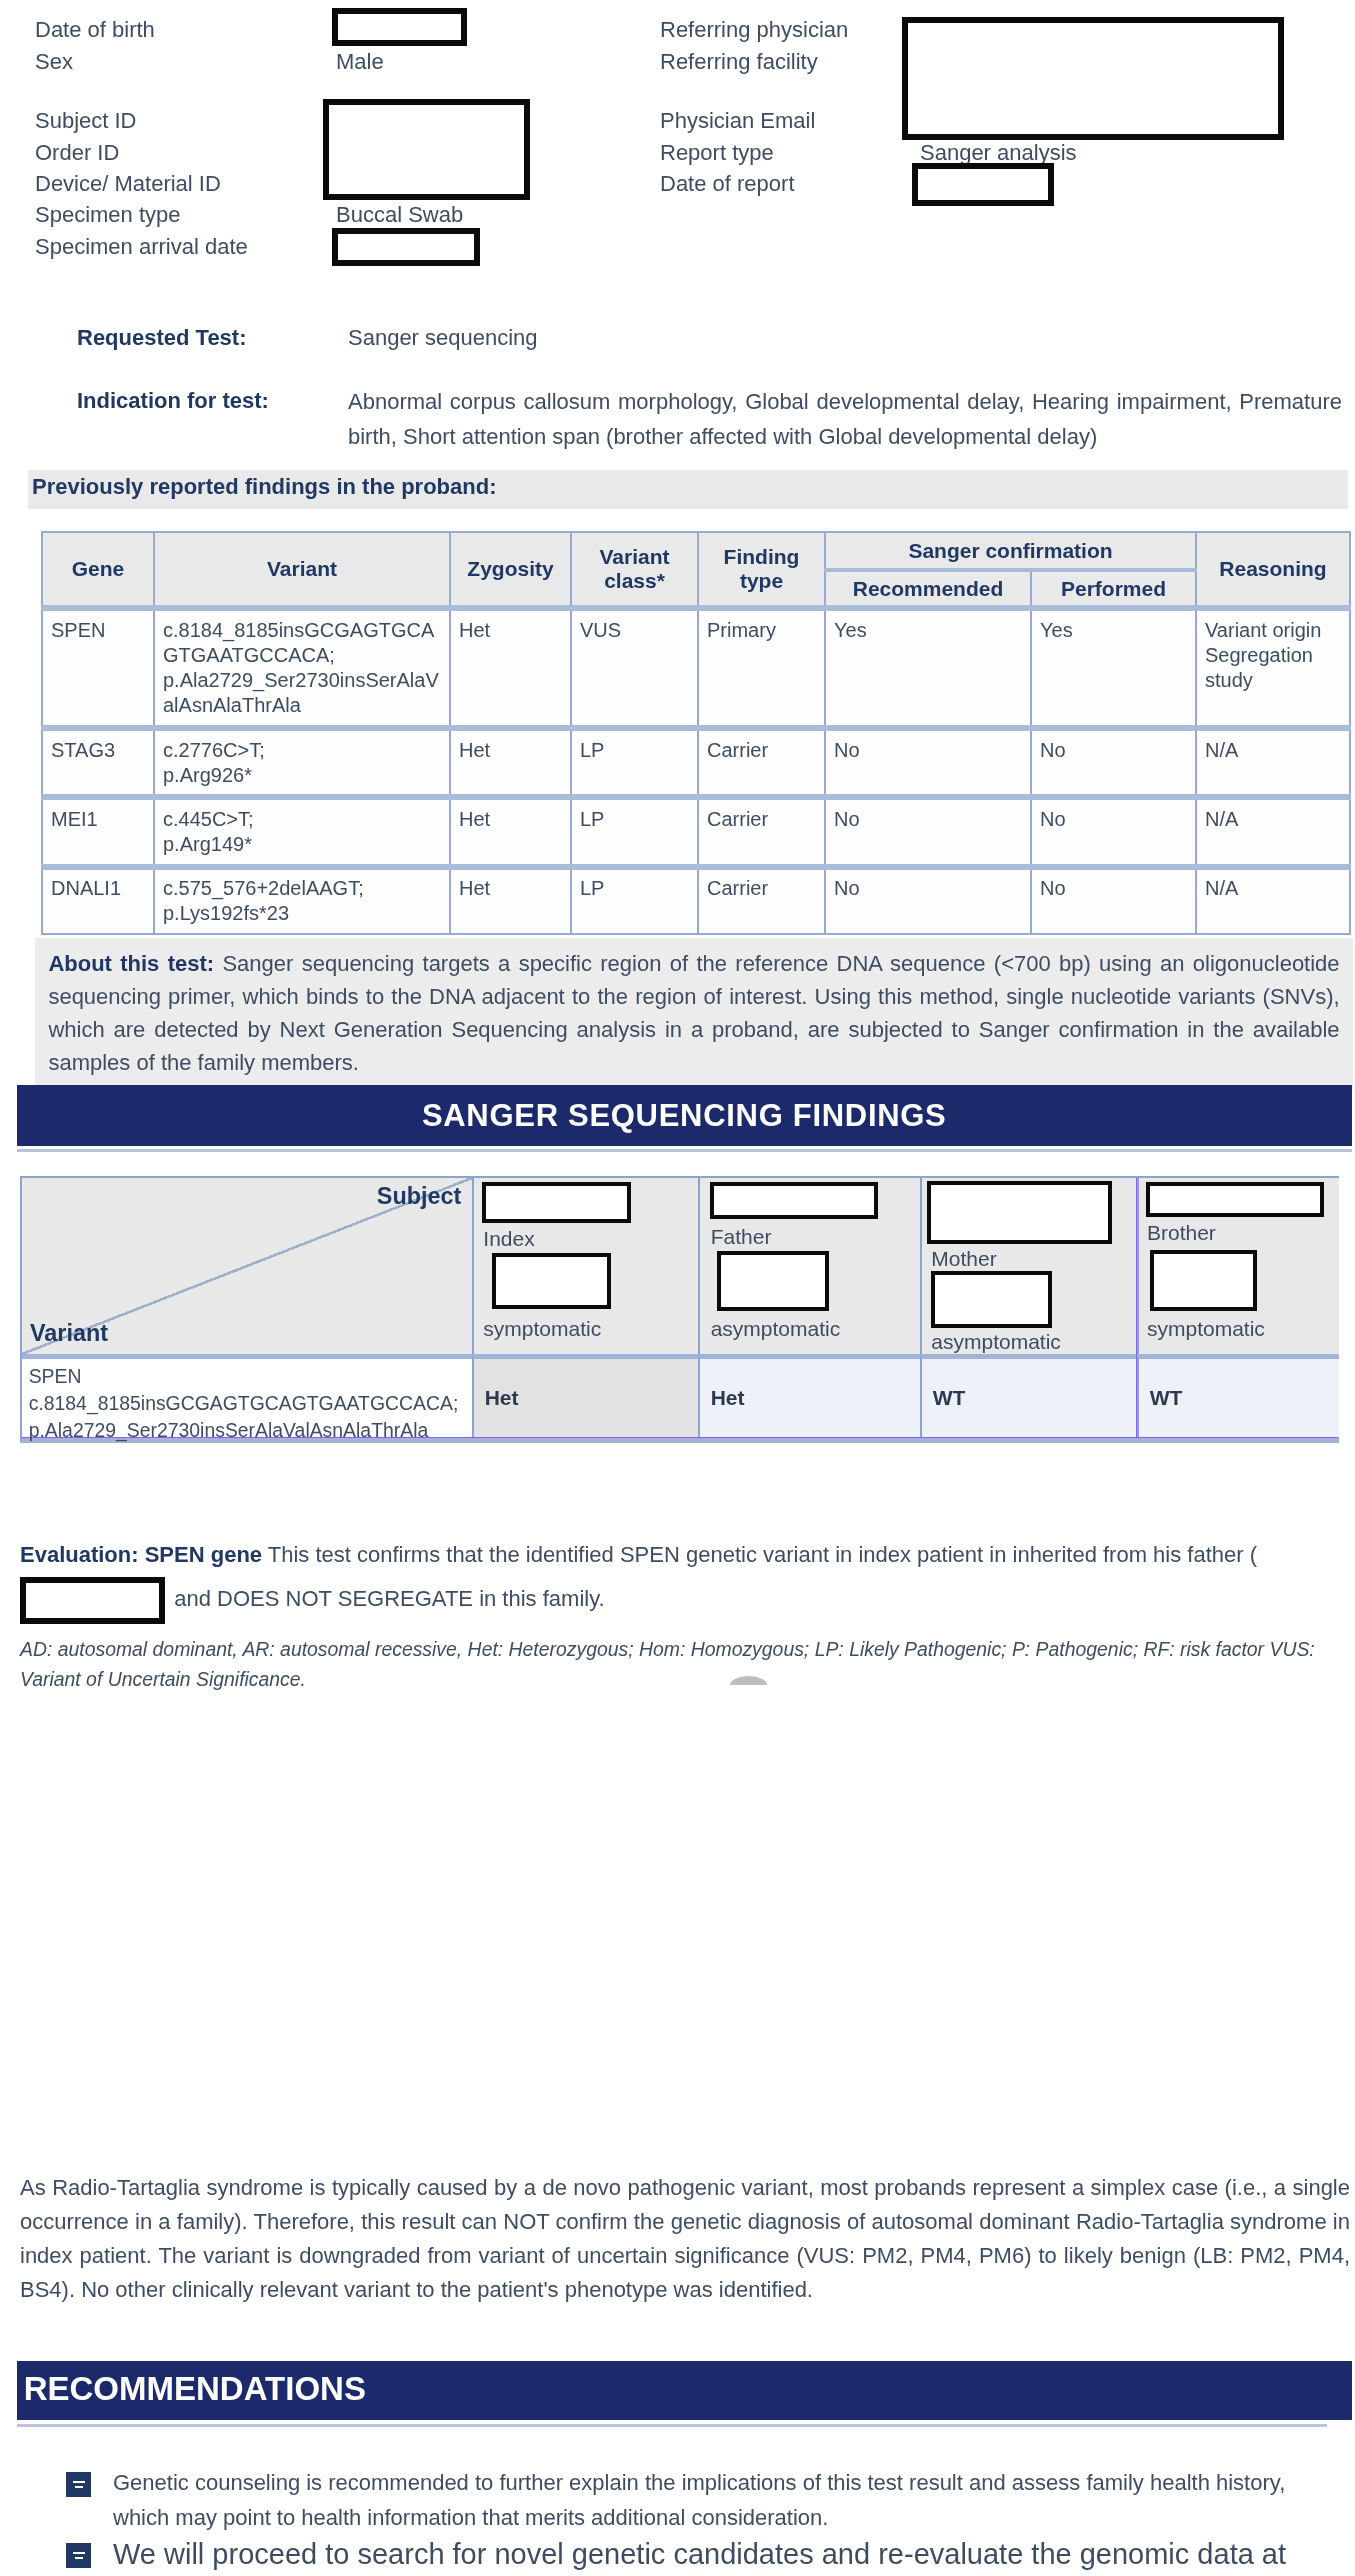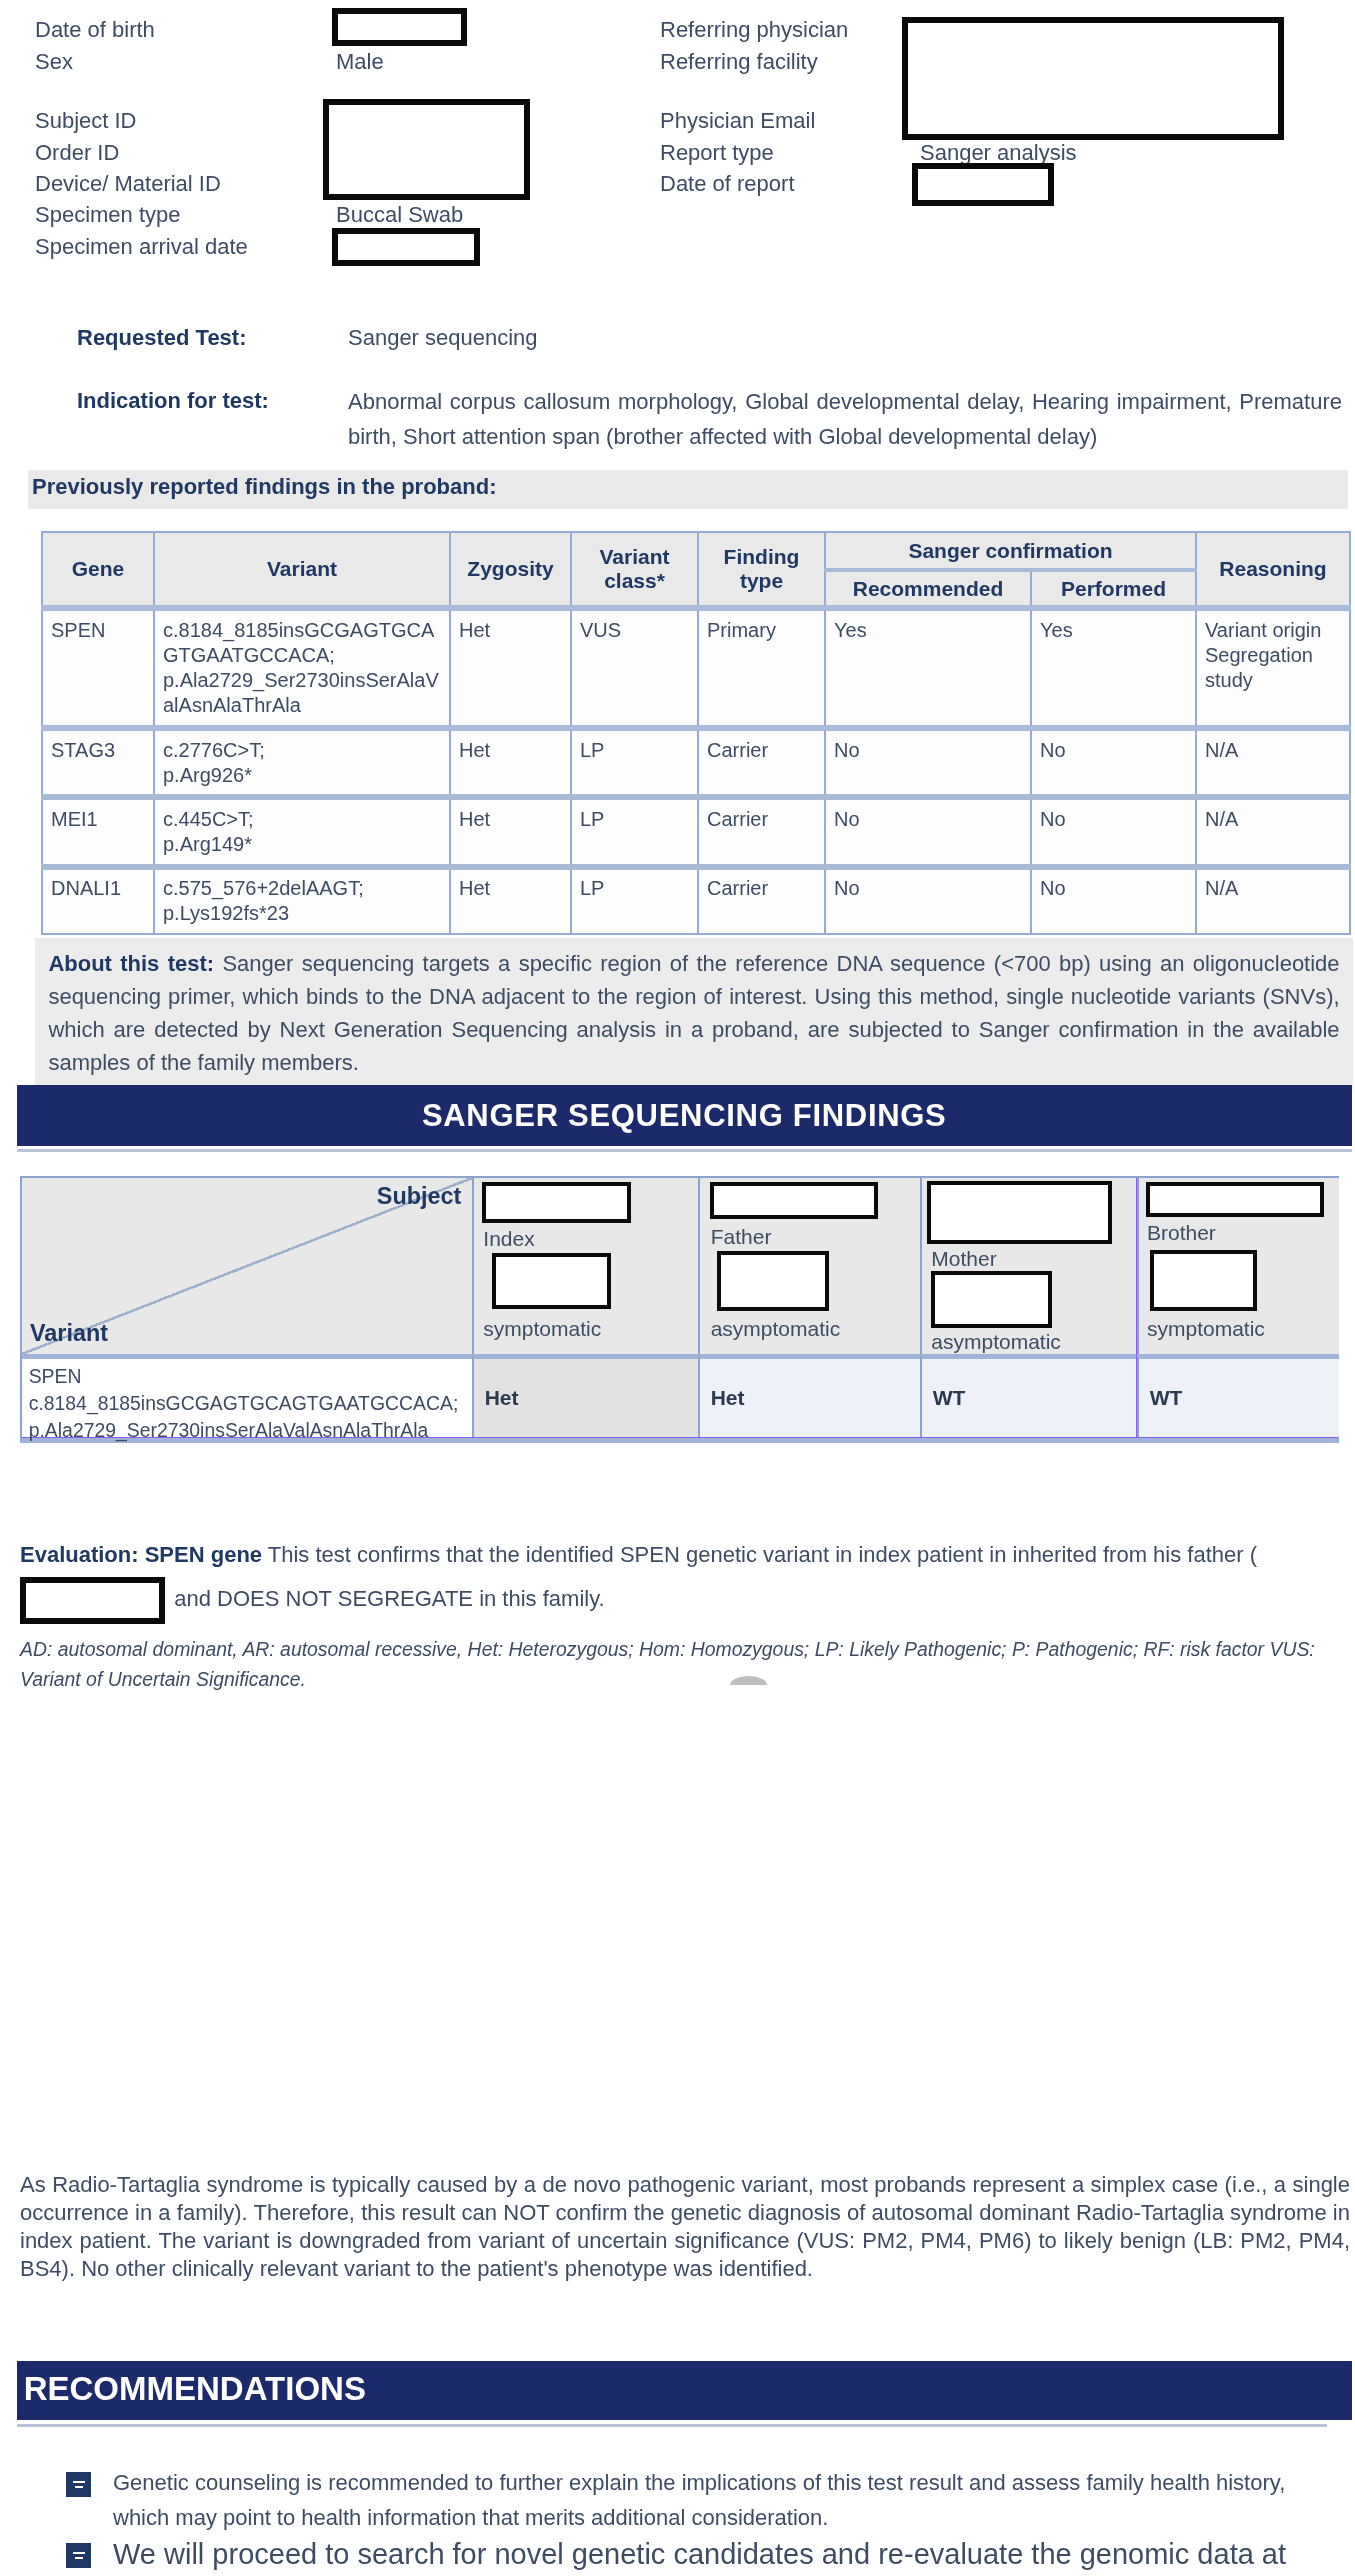--- a/index.html
+++ b/index.html
@@ -32,21 +32,21 @@
 
   
   .t2{border:2px solid #8aa4cf;border-bottom:5.3px solid #9fb4d8;box-sizing:border-box;background:#8b5cf6;}
   .t2 .hcell{position:absolute;top:0;height:176px;background:#e8e8e8;border-left:2px solid #8aa4cf;box-sizing:border-box;}
   .t2 .dcell{position:absolute;top:176px;height:83px;border-left:2px solid #8aa4cf;border-top:5.3px solid #9fb4d8;box-sizing:border-box;display:flex;align-items:center;padding-left:10.7px;}
   .t2 .corner{left:0;border-left:none;background-color:#e8e8e8;background-image:linear-gradient(to bottom right,transparent calc(50% - 1.3px),#9fb1cc calc(50% - 1.3px),#9fb1cc calc(50% + 1.3px),transparent calc(50% + 1.3px));}
   .t2 .rel{position:absolute;font-size:21px;color:#3e4c63;}
   .geno{font-weight:bold;color:#2c3a50;font-size:21px;}
 
   .foot{font-size:19.4px;font-style:italic;line-height:30px;color:#3e4c63;}
-  .para{font-size:22px;line-height:28px;text-align:justify;color:#3e4c63;}
+  .para{font-size:22px;line-height:34px;text-align:justify;color:#3e4c63;}
 
   .bullet-icon{width:25px;height:25px;background:#1f3864;background-image:linear-gradient(#ffffff 0 0),linear-gradient(#ffffff 0 0);background-size:12px 2px,8px 2px;background-position:6.7px 9.3px,8.7px 14px;background-repeat:no-repeat;}
   .arc{background:#b3b3b3;border-radius:50% 50% 0 0 / 100% 100% 0 0;opacity:.85;}
 </style>
 </head>
 <body>
 
 <div class="abs" style="left:0;top:0;width:1236px;height:280px;">
   <div class="abs lbl" style="left:35px;top:17.4px;">Date of birth</div>
   <div class="redact" style="left:332px;top:8px;width:135px;height:38px;"></div>

